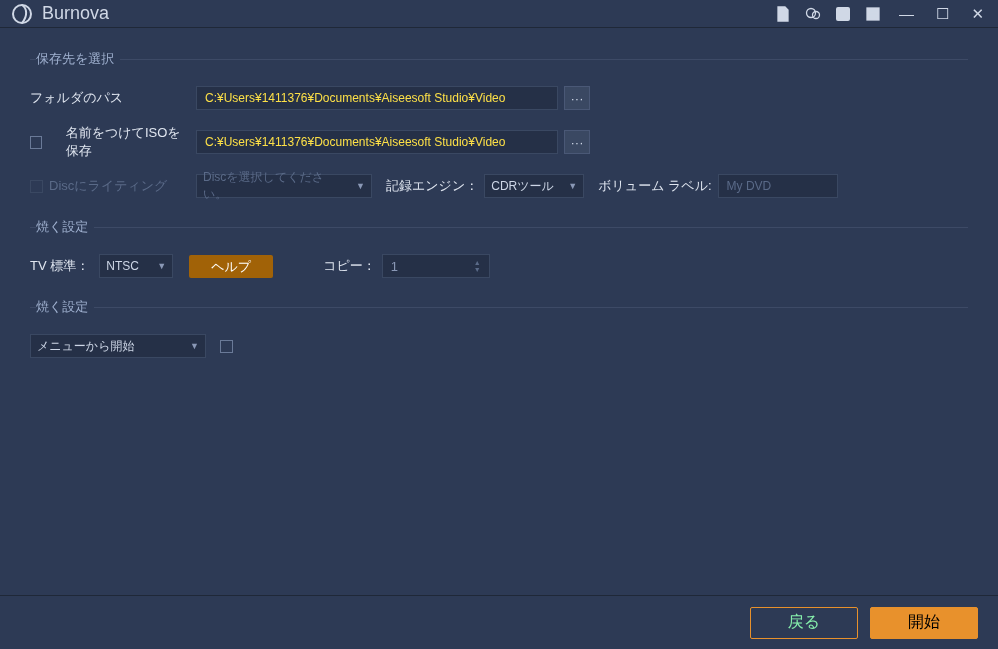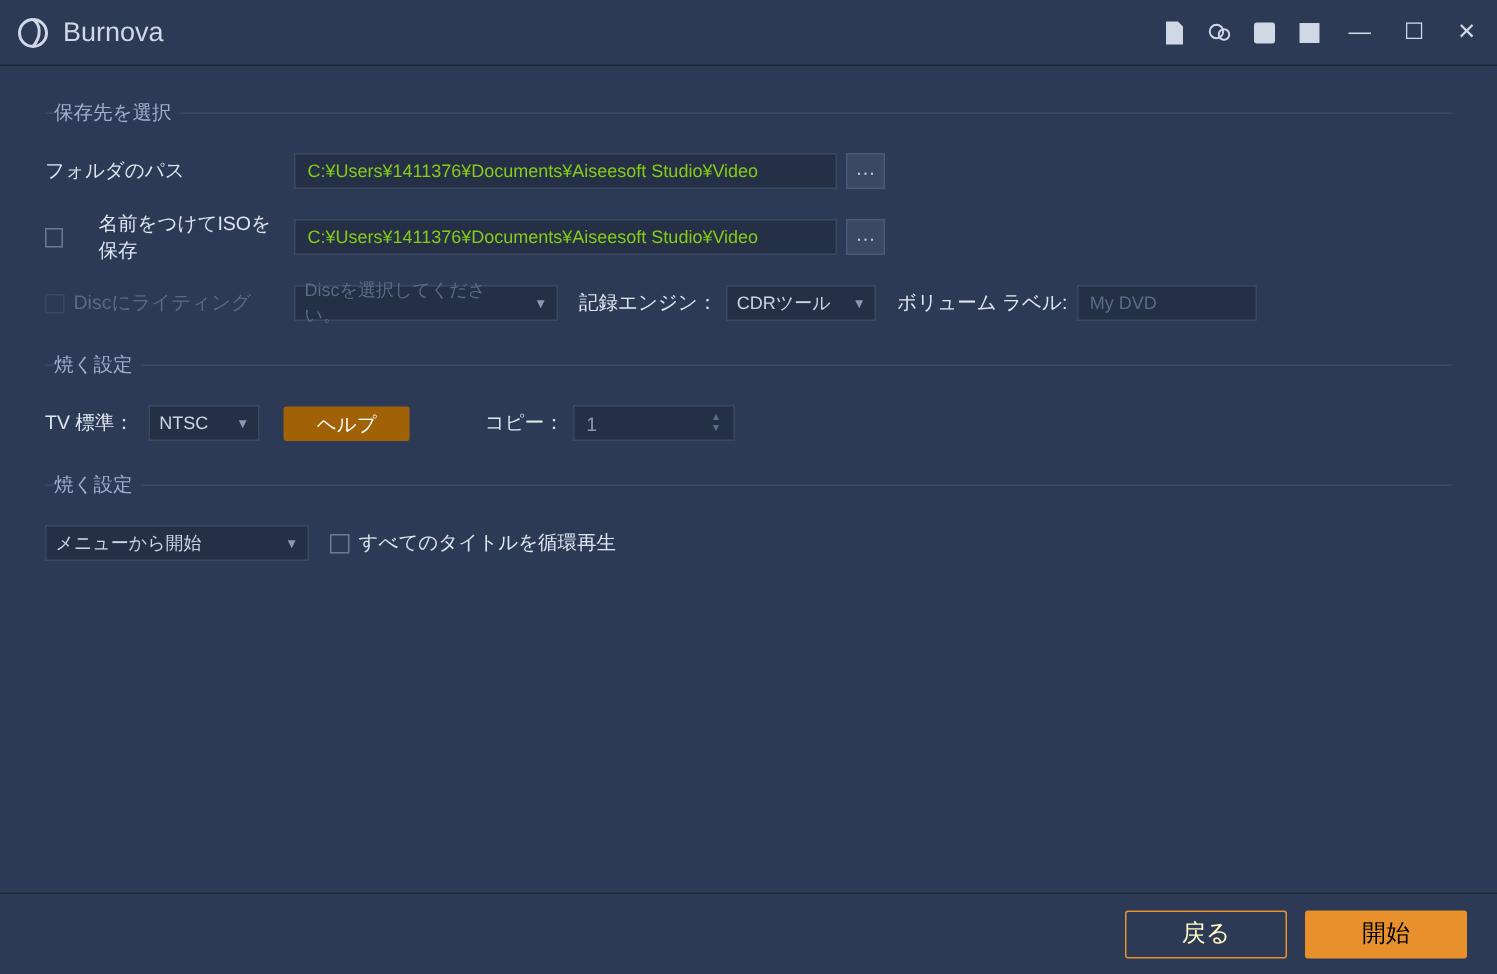--- a/index.html
+++ b/index.html
@@ -5,21 +5,21 @@
 * { margin: 0; padding: 0; box-sizing: border-box; }
 body {
   width: 998px; height: 649px;
   background: #2d3a55;
   font-family: "Segoe UI", Meiryo, sans-serif;
   color: #b5c0d4;
   font-size: 13px;
   overflow: hidden;
 }
 .titlebar {
-  height: 44px;
+  height: 28px;
   background: #2d3a55;
   display: flex; align-items: center;
   padding: 0 10px;
   border-bottom: 1px solid #1f2838;
 }
 .logo {
   display: flex; align-items: center;
   gap: 8px;
 }
 .logo-icon { width: 24px; height: 24px; }
@@ -48,21 +48,21 @@
 }
 
 .row { display: flex; align-items: center; margin-bottom: 14px; gap: 6px; }
 .row-label { color: #e0e6f0; font-size: 13px; }
 .row-label.dim { color: #5a6a88; }
 .label-col { width: 160px; }
 
 .text-input {
   background: #253047;
   border: 1px solid #3a4862;
-  color: #84cc16;
+  color: #fde047;
   padding: 4px 8px;
   font-size: 12px;
   height: 24px;
   width: 362px;
 }
 .text-input.wide { width: 120px; }
 .text-input::placeholder { color: #5a6a88; }
 
 .browse-btn {
   width: 26px; height: 24px;
@@ -131,21 +131,21 @@
 .footer-btn {
   width: 108px; height: 32px;
   font-size: 16px;
   cursor: pointer;
   border-radius: 2px;
   display: flex; align-items: center; justify-content: center;
 }
 .btn-back {
   background: transparent;
   border: 1px solid #e8912c;
-  color: #fef9c3;
+  color: #86efac;
 }
 .btn-start {
   background: #e8912c;
   border: 1px solid #e8912c;
   color: #000000;
 }
 </style>
 </head>
 <body>
 
@@ -255,21 +255,20 @@
       <div class="section-line"></div>
       <div class="section-title">焼く設定</div>
       <div class="section-line-after"></div>
     </div>
     <div class="row">
       <div class="select" style="width:176px;">
         <span>メニューから開始</span>
         <span class="select-arrow">▼</span>
       </div>
       <div class="checkbox" style="margin-left:8px;"></div>
-      <span class="row-label">すべてのタイトルを循環再生</span>
     </div>
   </div>
 
 </div>
 
 <div class="footer">
   <div class="footer-btn btn-back">戻る</div>
   <div class="footer-btn btn-start">開始</div>
 </div>
 

